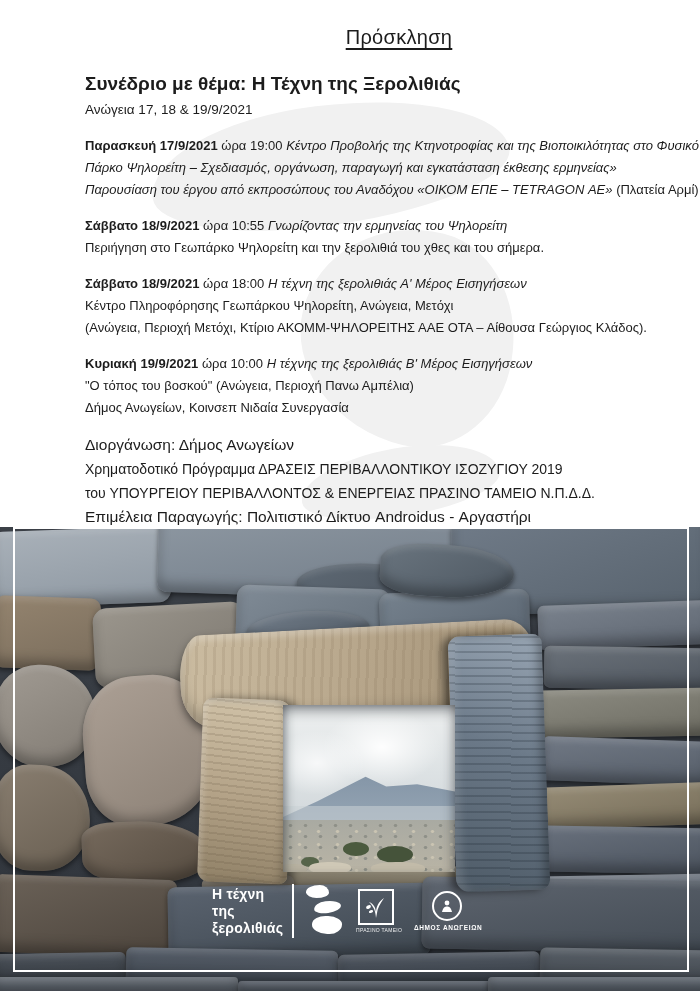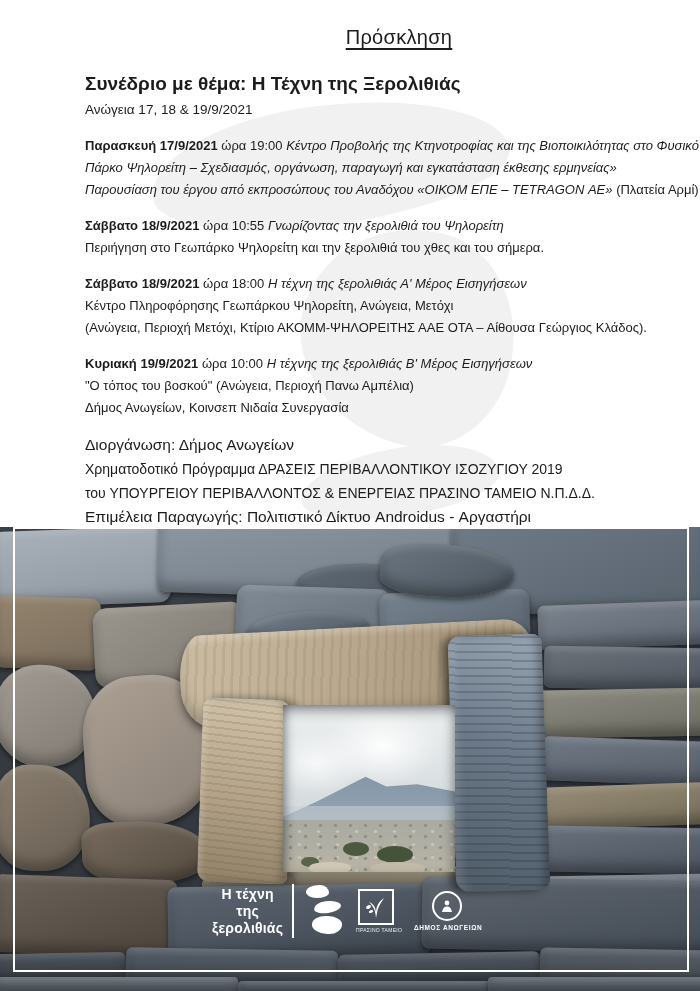--- a/index.html
+++ b/index.html
@@ -60,21 +60,21 @@
   .shrub2{left:94px;bottom:9px;width:36px;height:17px;background:#45533a;}
   .shrub3{left:18px;bottom:5px;width:18px;height:10px;background:#566449;}
   .wrock{position:absolute;border-radius:45%;}
   .wrock1{left:26px;bottom:-2px;width:42px;height:12px;background:#cfc8b6;}
   .wrock2{left:88px;bottom:-3px;width:54px;height:13px;background:#c2bba9;}
   .wrock3{left:-4px;bottom:-3px;width:28px;height:11px;background:#b7b1a0;}
   .win-shadow{position:absolute;inset:0;box-shadow:inset 0 12px 14px -8px rgba(35,40,46,.6),inset 9px 0 12px -8px rgba(35,40,46,.6),inset -9px 0 12px -8px rgba(35,40,46,.5);}
   .frame{position:absolute;left:13px;top:0;right:11px;bottom:19px;border:2px solid #ffffff;z-index:5;pointer-events:none;}
   
   .logostrip{position:absolute;left:212px;top:352px;width:268px;height:64px;z-index:6;display:flex;align-items:center;color:#ffffff;}
-  .brand{width:82px;text-align:center;font-size:14px;line-height:17px;font-weight:600;letter-spacing:.2px;}
+  .brand{width:82px;text-align:left;font-size:14px;line-height:17px;font-weight:600;letter-spacing:.2px;}
   .divider{width:2px;height:54px;background:#ffffff;margin:0 10px 0 9px;}
   .pebbles{position:relative;width:40px;height:54px;}
   .pebble{position:absolute;background:#ffffff;}
   .pb1{left:2px;top:1px;width:23px;height:13px;border-radius:60% 40% 55% 45%/55% 60% 40% 45%;}
   .pb2{left:10px;top:17px;width:27px;height:12px;border-radius:45% 55% 50% 50%/60% 50% 50% 40%;transform:rotate(-7deg);}
   .pb3{left:8px;top:32px;width:30px;height:18px;border-radius:50% 50% 45% 55%/50% 45% 60% 50%;transform:rotate(3deg);}
   .gf{margin-left:20px;width:40px;text-align:center;}
   .gf-box{width:32px;height:32px;border:2px solid #ffffff;margin:0 auto;display:flex;align-items:center;justify-content:center;}
   .gf-label{font-size:5px;letter-spacing:.3px;margin-top:2px;white-space:nowrap;opacity:.9;}
   .seal{margin-left:18px;width:66px;text-align:center;}
@@ -102,21 +102,21 @@
       <span>ώρα 19:00</span>
       <span class="i">Κέντρο Προβολής της Κτηνοτροφίας και της Βιοποικιλότητας στο Φυσικό Πάρκο Ψηλορείτη – Σχεδιασμός, οργάνωση, παραγωγή και εγκατάσταση έκθεσης ερμηνείας»</span>
       <div>
         <span class="i">Παρουσίαση του έργου από εκπροσώπους του Αναδόχου «ΟΙΚΟΜ ΕΠΕ – TETRAGON ΑΕ»</span><span> (Πλατεία Αρμί)</span>
       </div>
     </div>
 
     <div class="event">
       <span class="b">Σάββατο 18/9/2021</span>
       <span>ώρα 10:55</span>
-      <span class="i">Γνωρίζοντας την ξερολιθιά του Ψηλορείτη</span>
+      <span class="i">Γνωρίζοντας την ερμηνείας του Ψηλορείτη</span>
       <div>Περιήγηση στο Γεωπάρκο Ψηλορείτη και την ξερολιθιά του χθες και του σήμερα.</div>
     </div>
 
     <div class="event">
       <span class="b">Σάββατο 18/9/2021</span>
       <span>ώρα 18:00</span>
       <span class="i">Η τέχνη της ξερολιθιάς Α' Μέρος Εισηγήσεων</span>
       <div>Κέντρο Πληροφόρησης Γεωπάρκου Ψηλορείτη, Ανώγεια, Μετόχι</div>
       <div>(Ανώγεια, Περιοχή Μετόχι, Κτίριο ΑΚΟΜΜ-ΨΗΛΟΡΕΙΤΗΣ ΑΑΕ ΟΤΑ – Αίθουσα Γεώργιος Κλάδος).</div>
     </div>

